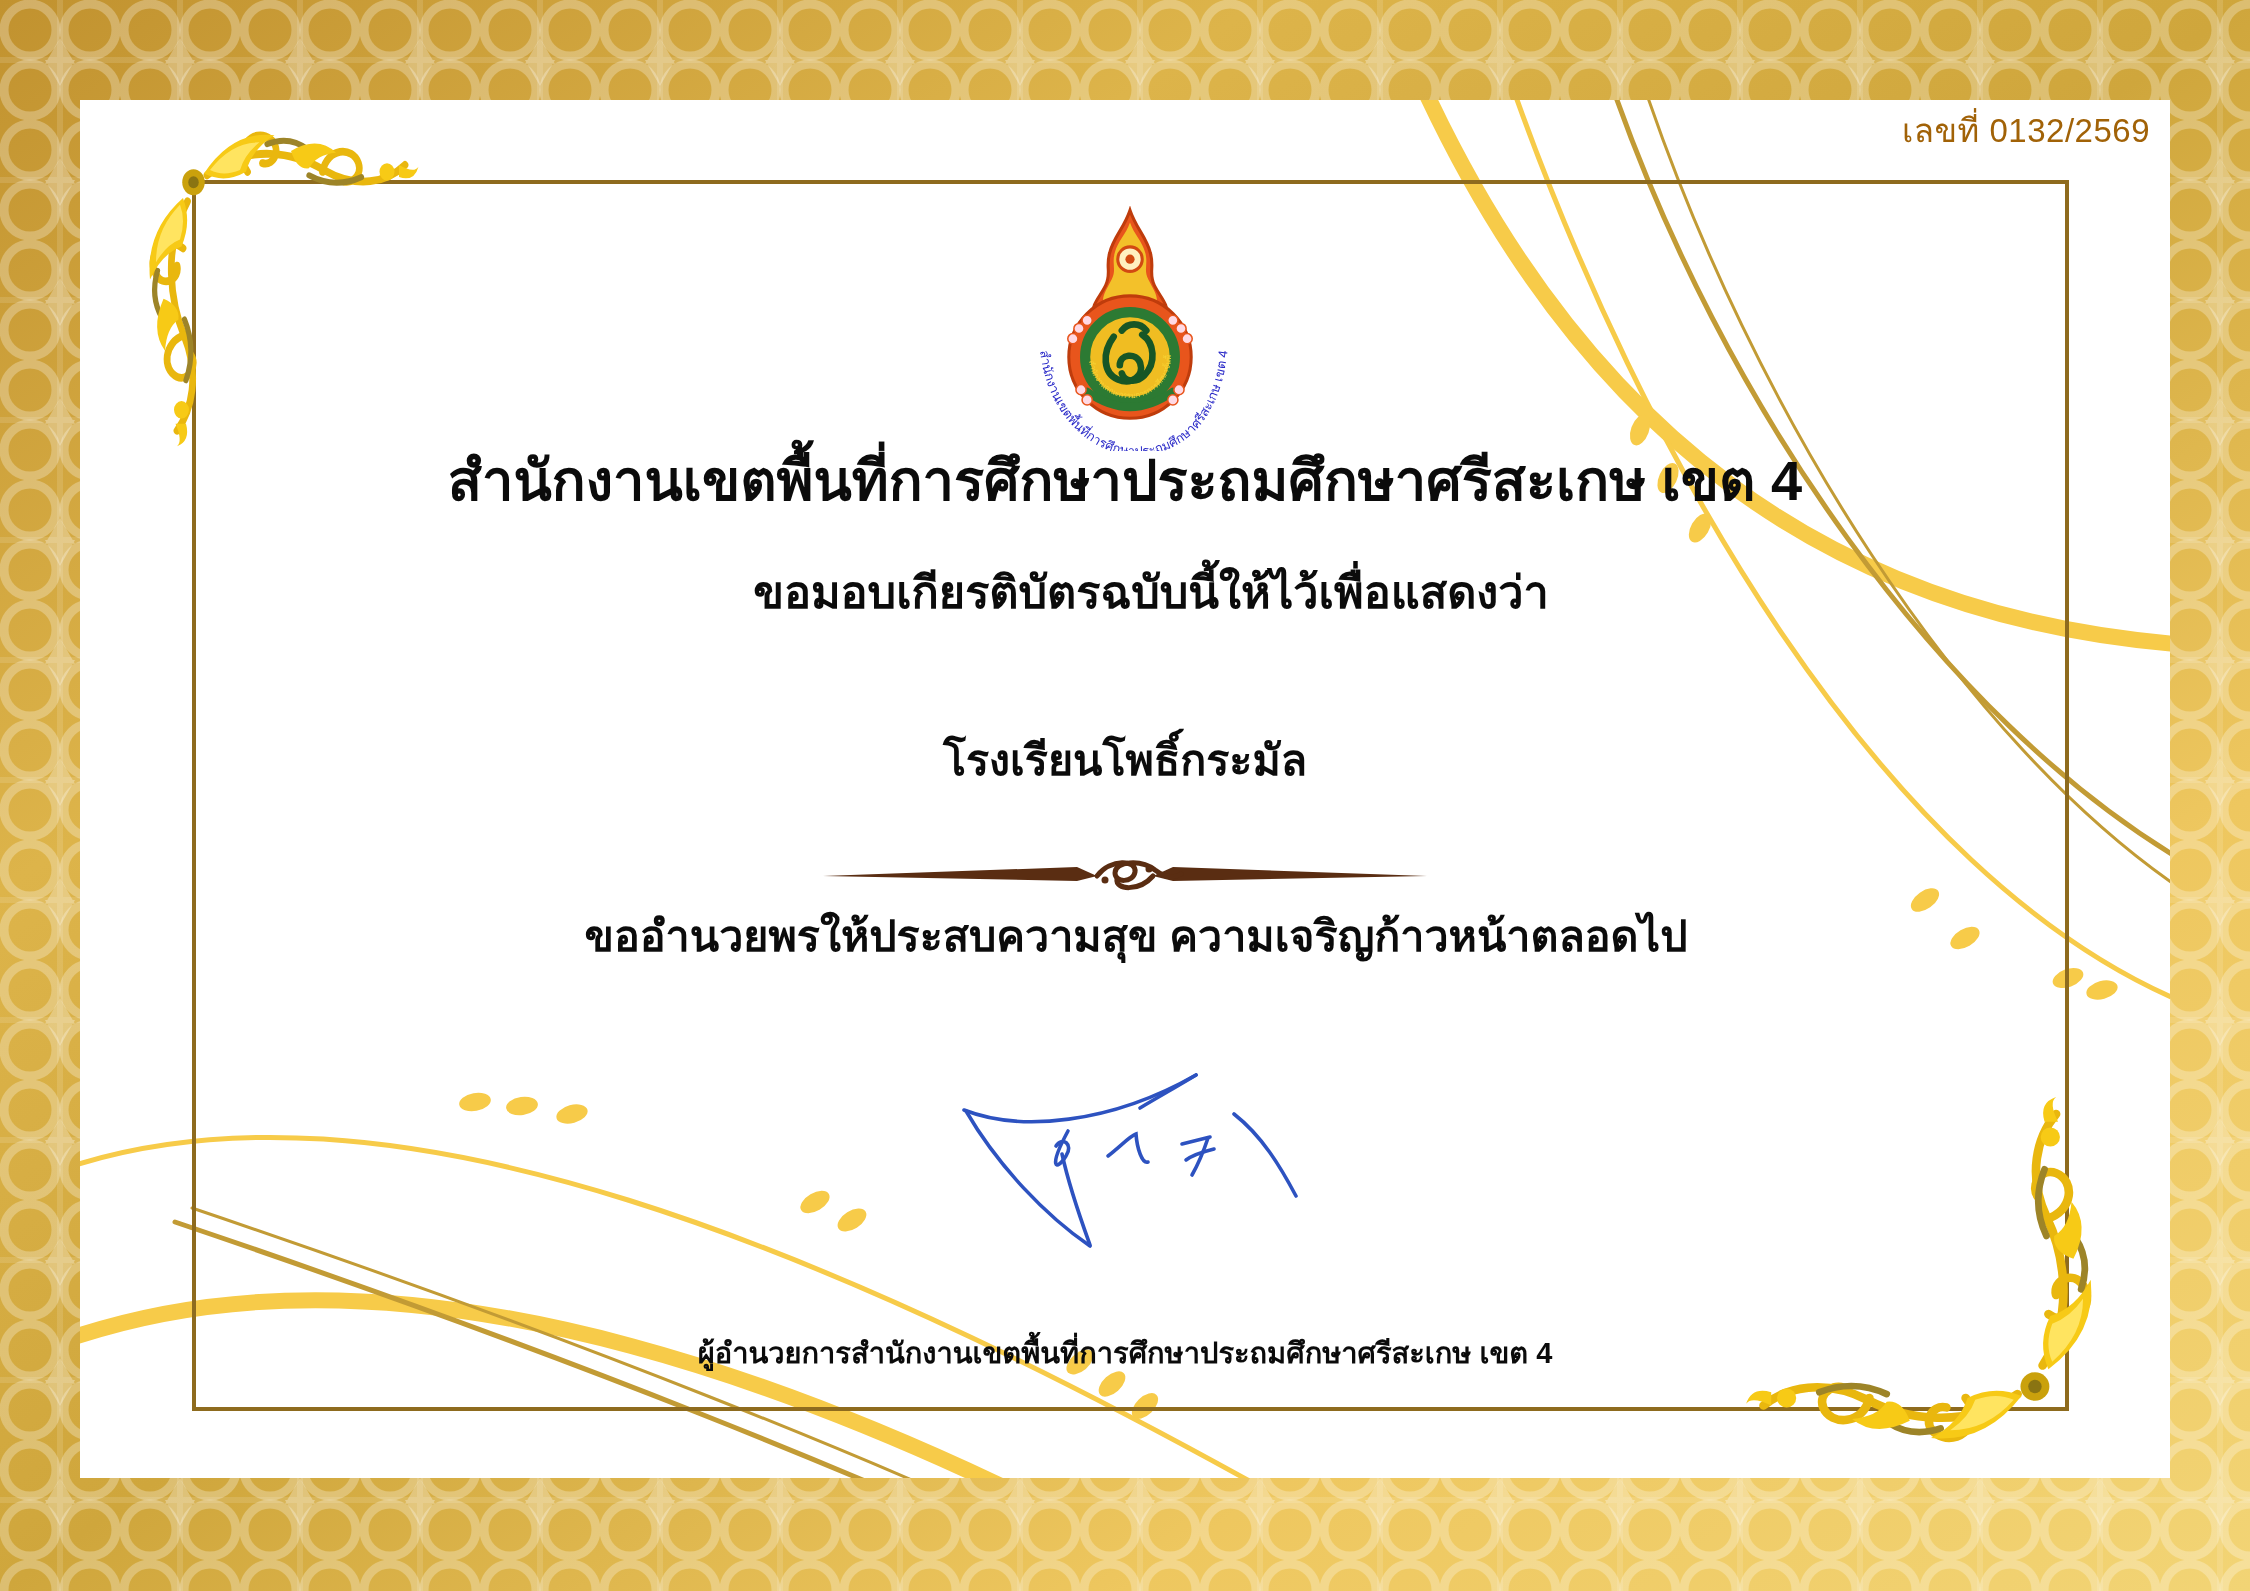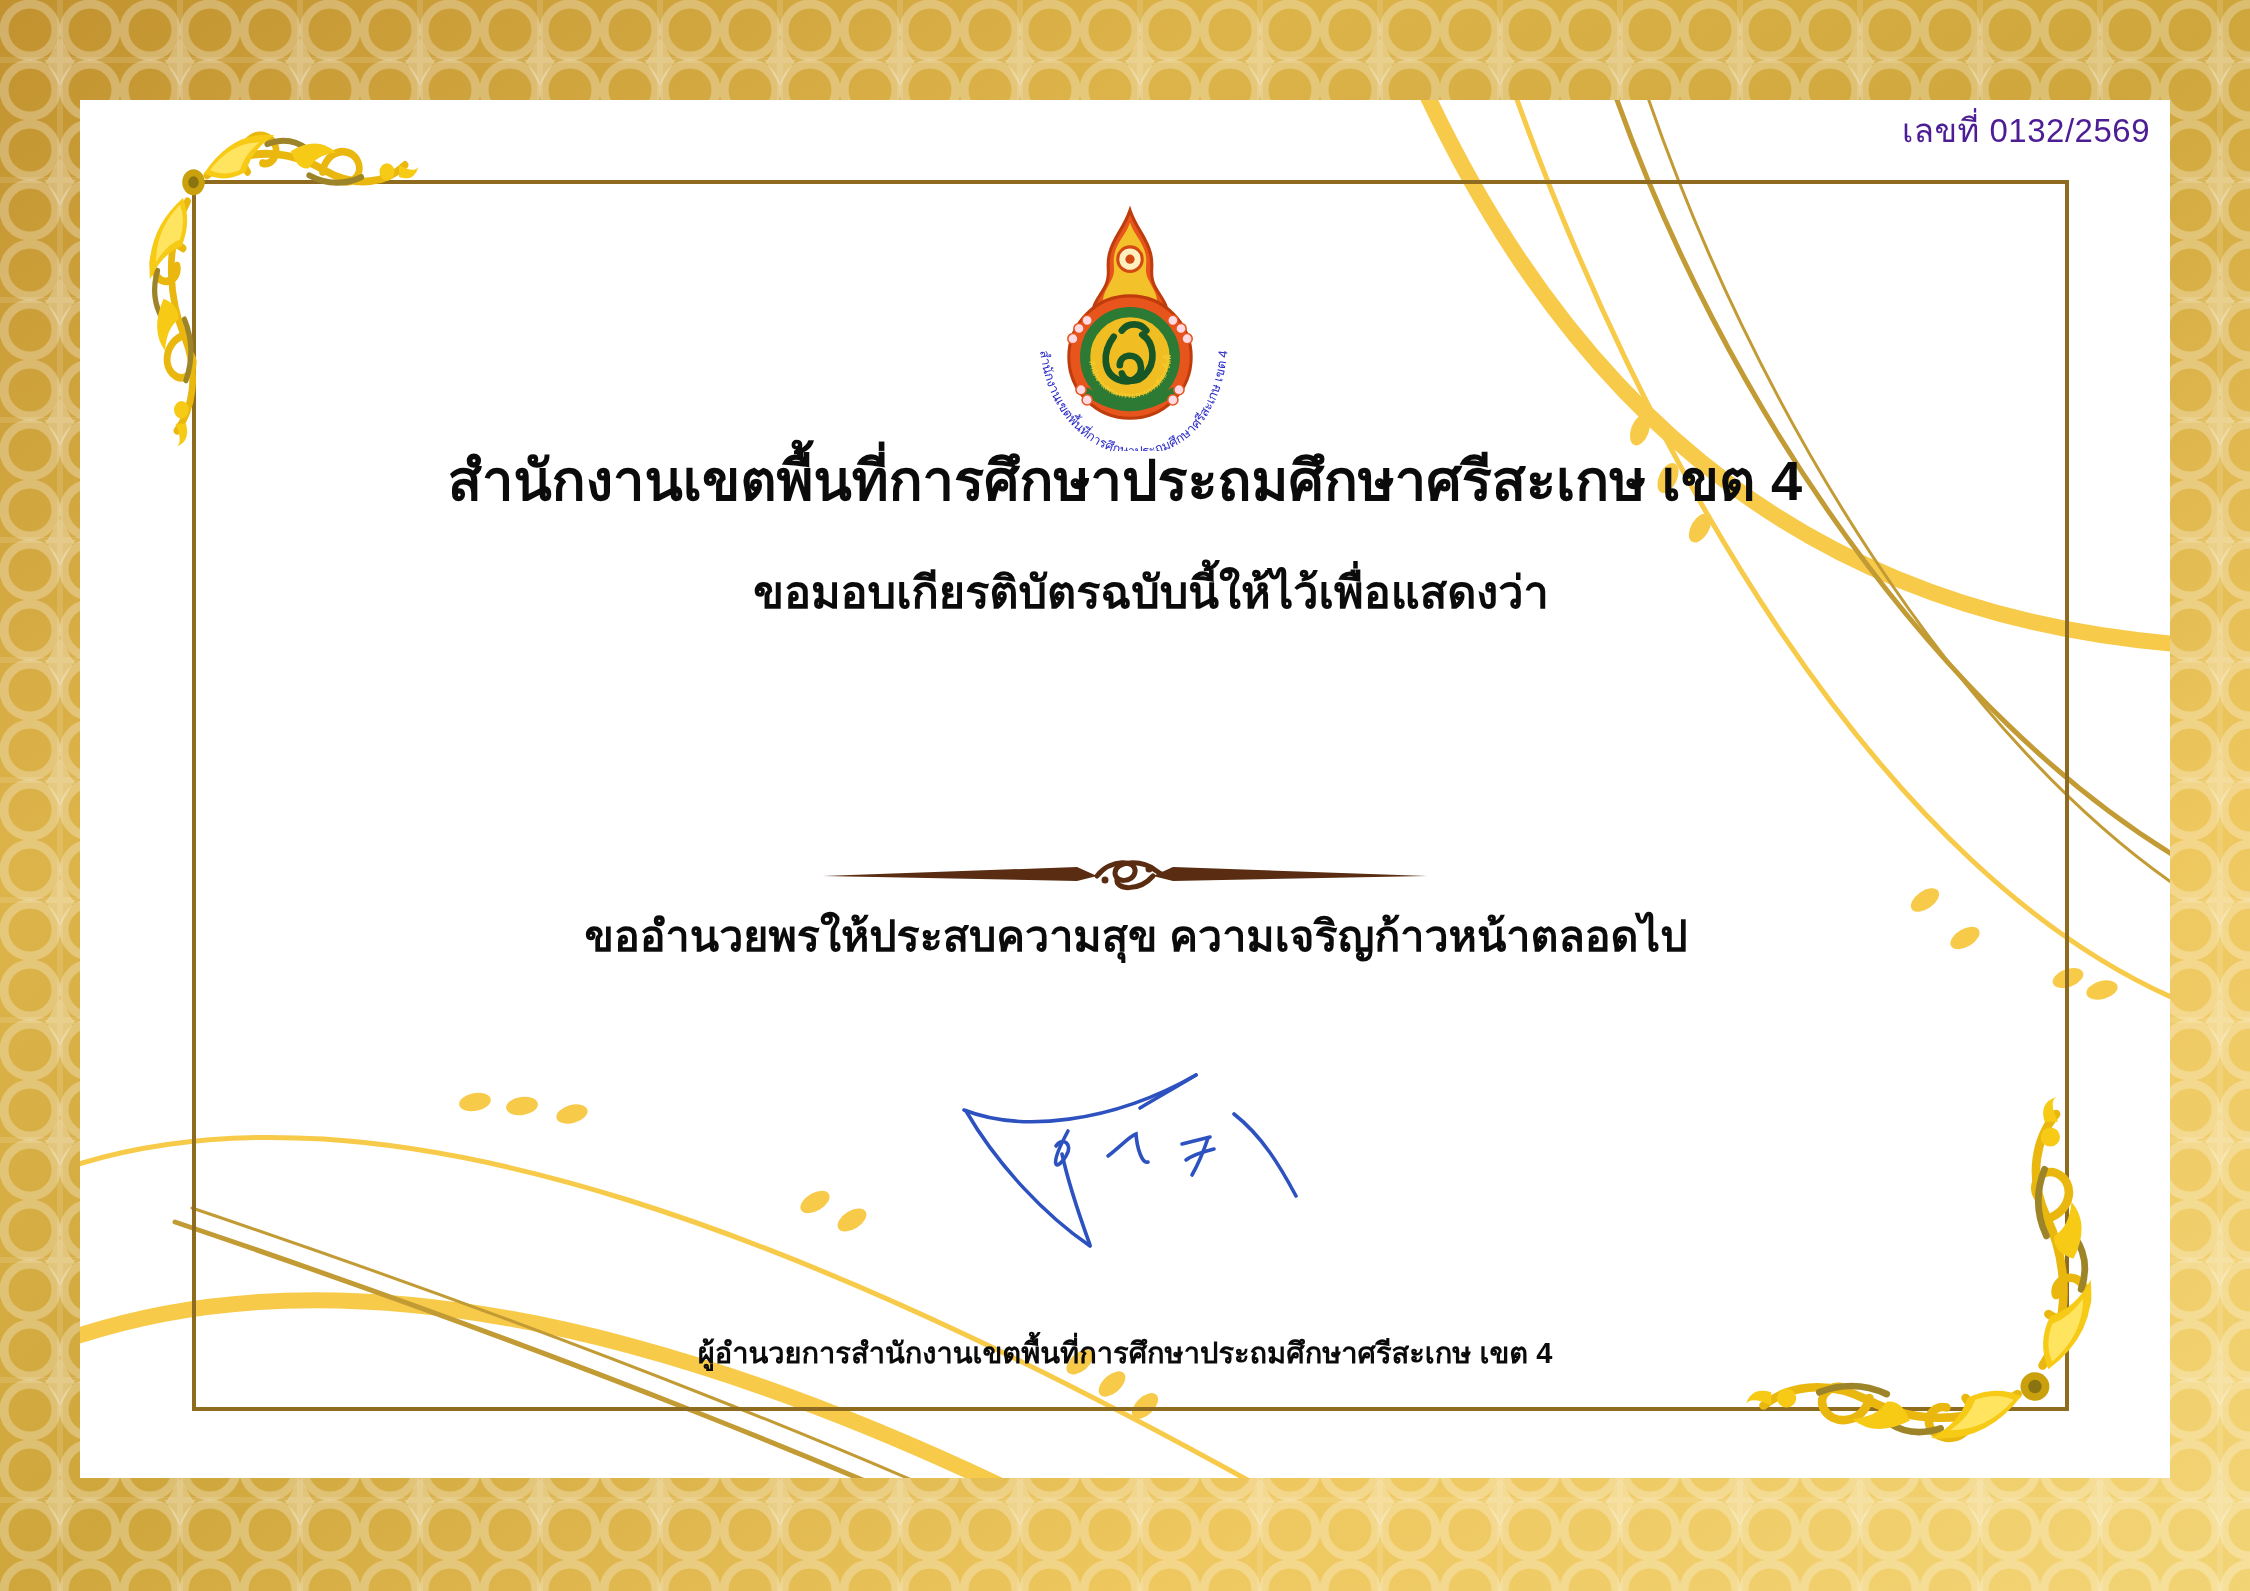--- a/index.html
+++ b/index.html
@@ -4,21 +4,21 @@
 <style>
   html,body{margin:0;padding:0;}
   body{font-family:"Liberation Sans", sans-serif; background:#fff;}
   .page{position:relative; width:2250px; height:1591px; overflow:hidden; background:#fff;}
   .bg{position:absolute; left:0; top:0; z-index:0;}
   .panel{position:absolute; left:80px; top:100px; width:2090px; height:1378px; background:#ffffff; z-index:1; overflow:hidden;}
   .swooshes{position:absolute; left:0; top:0; z-index:1;}
   .inner-frame{position:absolute; left:192px; top:180px; width:1869px; height:1223px; border:4px solid #8e6b1e; z-index:2;}
   .flourish{position:absolute; z-index:4;}
   .emblem{position:absolute; left:1028px; top:206px; z-index:5;}
-  .cert-number{position:absolute; top:104px; right:100px; font-size:33px; color:#4c1d95; z-index:6; letter-spacing:.5px;}
+  .cert-number{position:absolute; top:104px; right:100px; font-size:33px; color:#a16207; z-index:6; letter-spacing:.5px;}
   .tline{position:absolute; left:0; width:2250px; text-align:center; color:#0b0b0b; z-index:6; white-space:pre;}
   .t-org{top:436px; font-size:56px; font-weight:700;}
   .t-intro{top:556px; font-size:45px; font-weight:600;padding-left:26px;}
   .t-name{top:640px; font-size:56px; font-weight:700;}
   .t-school{top:726px; font-size:43px; font-weight:600;}
   .t-exam{top:794px; font-size:43px; font-weight:600;}
   .t-bless{top:902px; font-size:43px; font-weight:600;padding-left:11px;}
   .t-date{top:968px; font-size:43px; font-weight:600;}
   .t-signer{top:1264px; font-size:46px; font-weight:600;}
   .t-signer-title{top:1330px; font-size:29px; font-weight:600;}
@@ -179,20 +179,21 @@
 
     <text font-size="12.5" fill="#2a2ac8" font-family="Liberation Sans, sans-serif">
       <textPath href="#arcpath">สำนักงานเขตพื้นที่การศึกษาประถมศึกษาศรีสะเกษ เขต 4</textPath>
     </text>
   </svg>
 
   <div class="cert-number">เลขที่ 0132/2569</div>
 
   <div class="tline t-org">สำนักงานเขตพื้นที่การศึกษาประถมศึกษาศรีสะเกษ เขต 4</div>
   <div class="tline t-intro">ขอมอบเกียรติบัตรฉบับนี้ให้ไว้เพื่อแสดงว่า</div>
+  <div class="tline t-school">โรงเรียนโพธิ์กระมัล</div>
 
   <svg class="divider" width="620" height="40" viewBox="0 0 620 40">
     <g fill="#5a2d12">
       <path d="M8 20 L262 11 L282 20 L262 25 Z"></path>
       <path d="M612 20 L358 11 L338 20 L358 25 Z"></path>
       <circle cx="290" cy="24" r="3.5"></circle>
       <circle cx="334" cy="13" r="3.5"></circle>
     </g>
     <g fill="none" stroke="#5a2d12" stroke-width="5" stroke-linecap="round">
       <path d="M282 20 C296 2 322 4 320 16 C318 27 300 27 300 17 C300 5 326 3 340 14 C352 23 360 22 366 18"></path>

